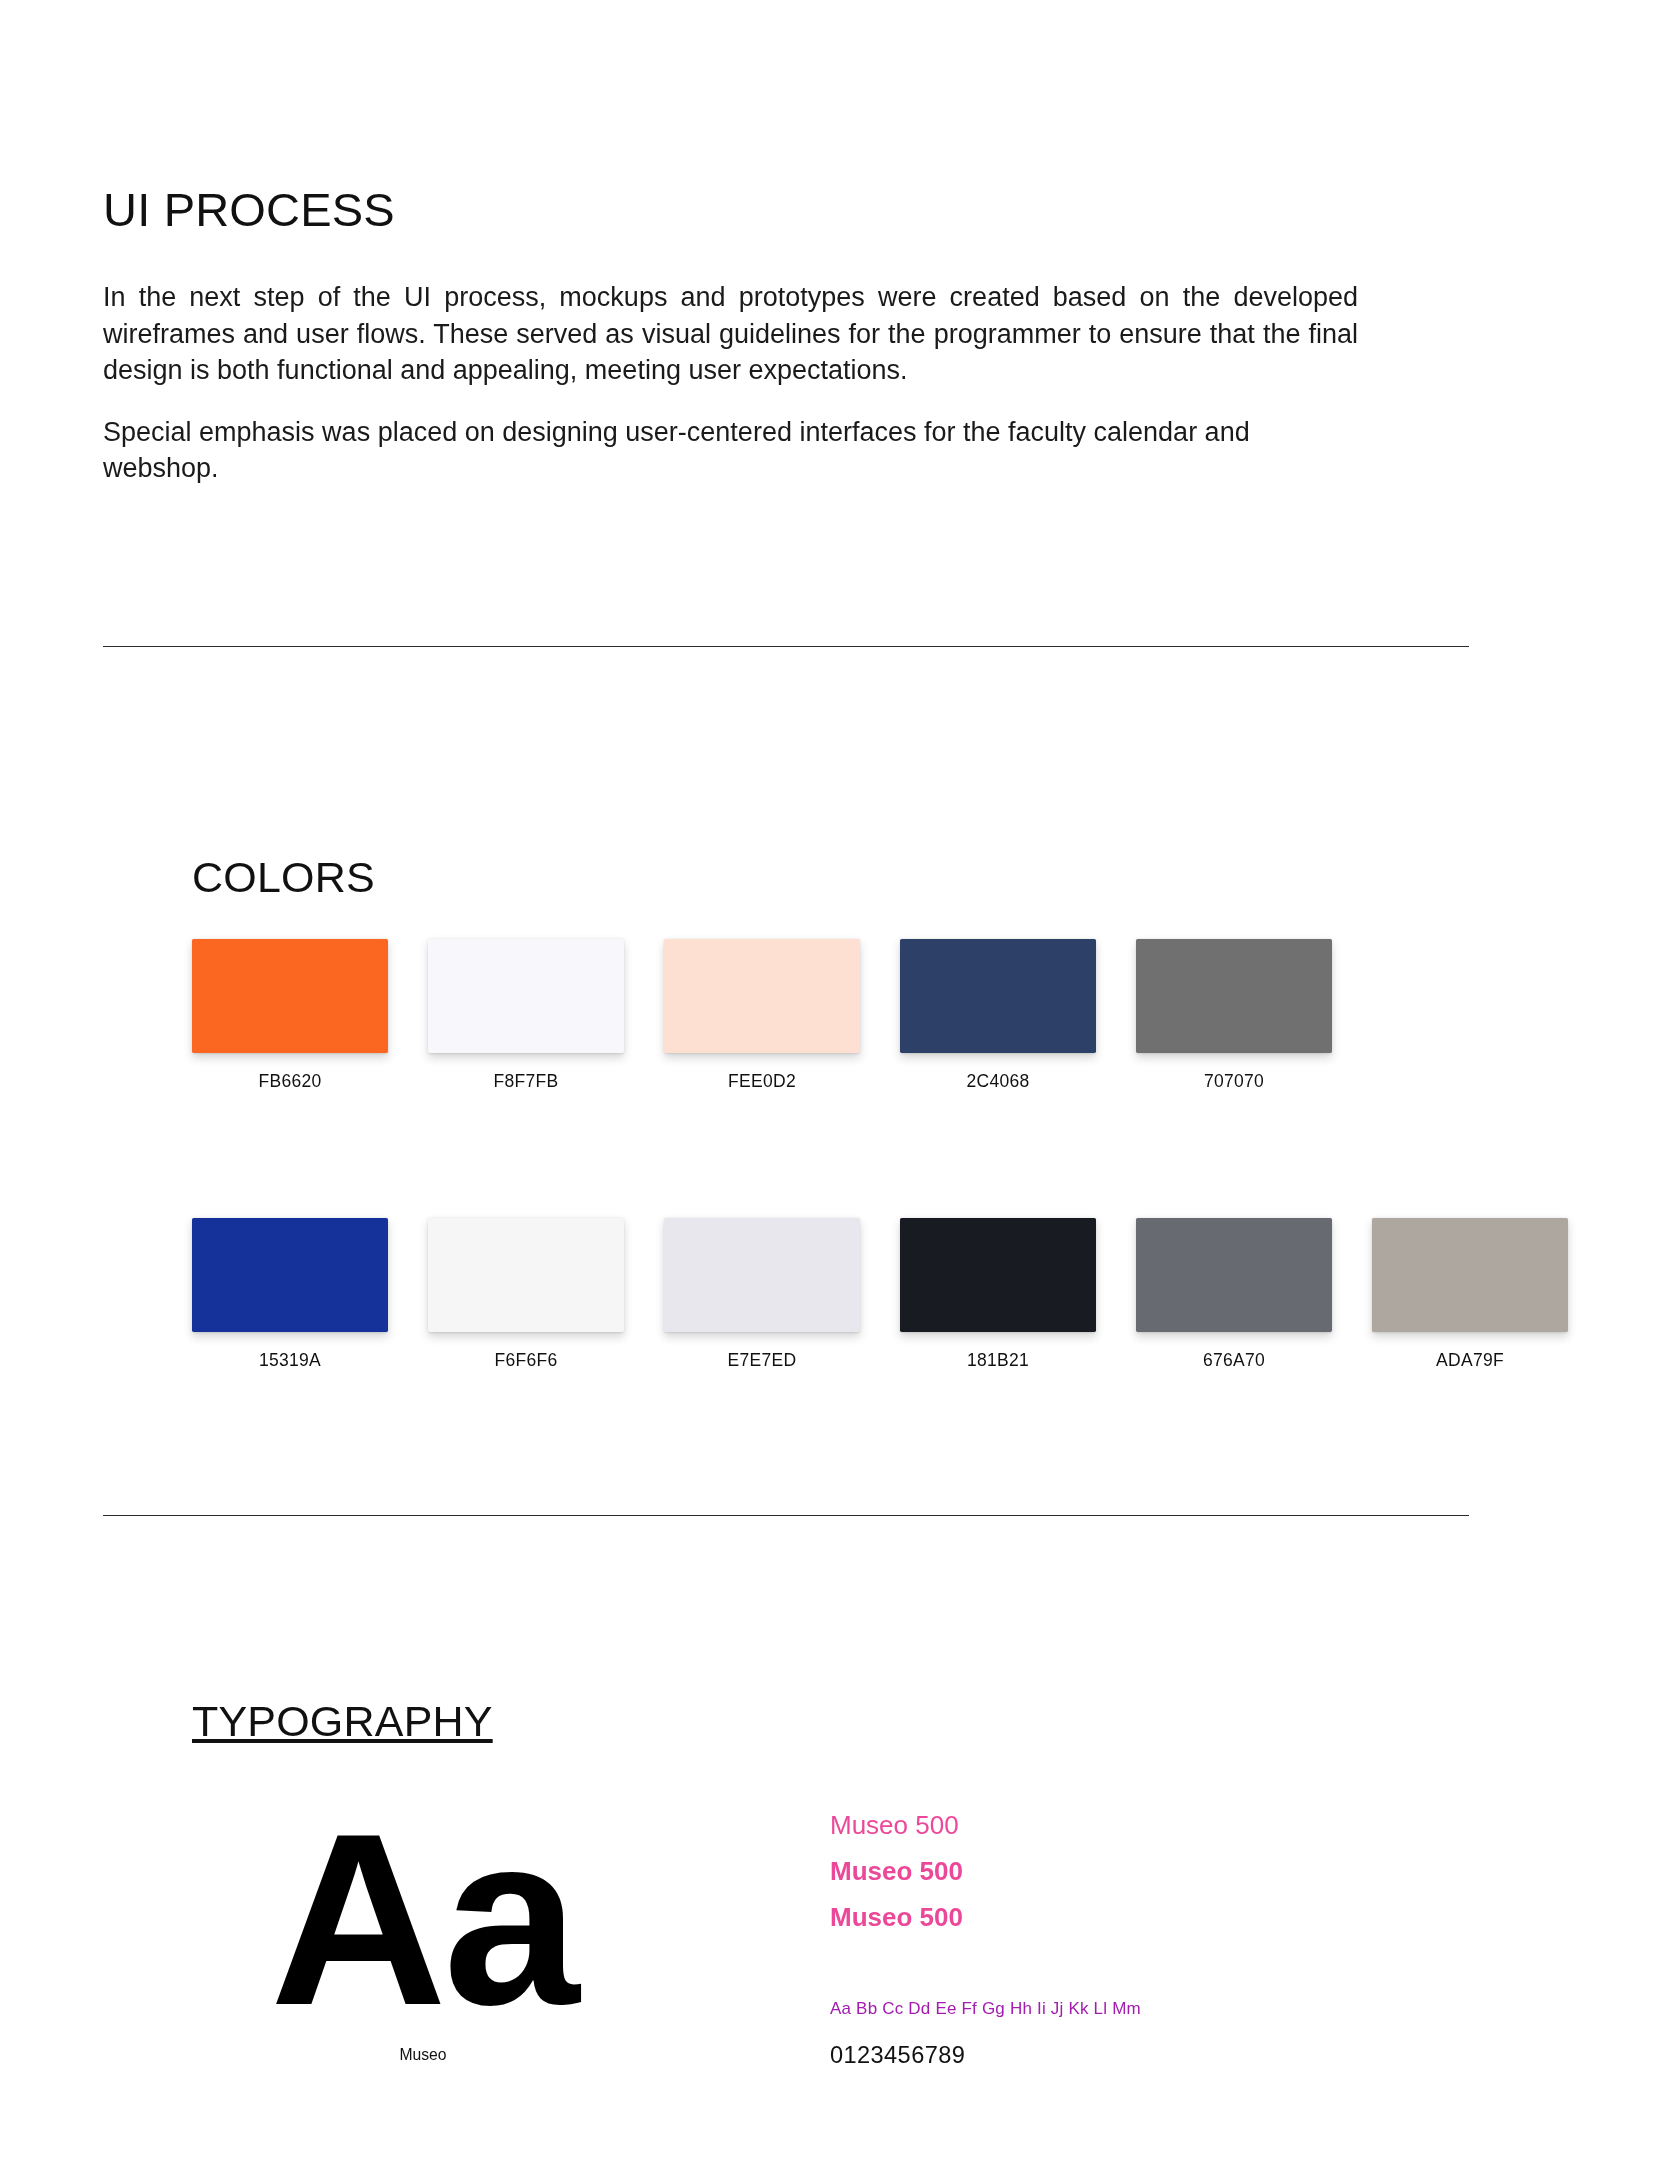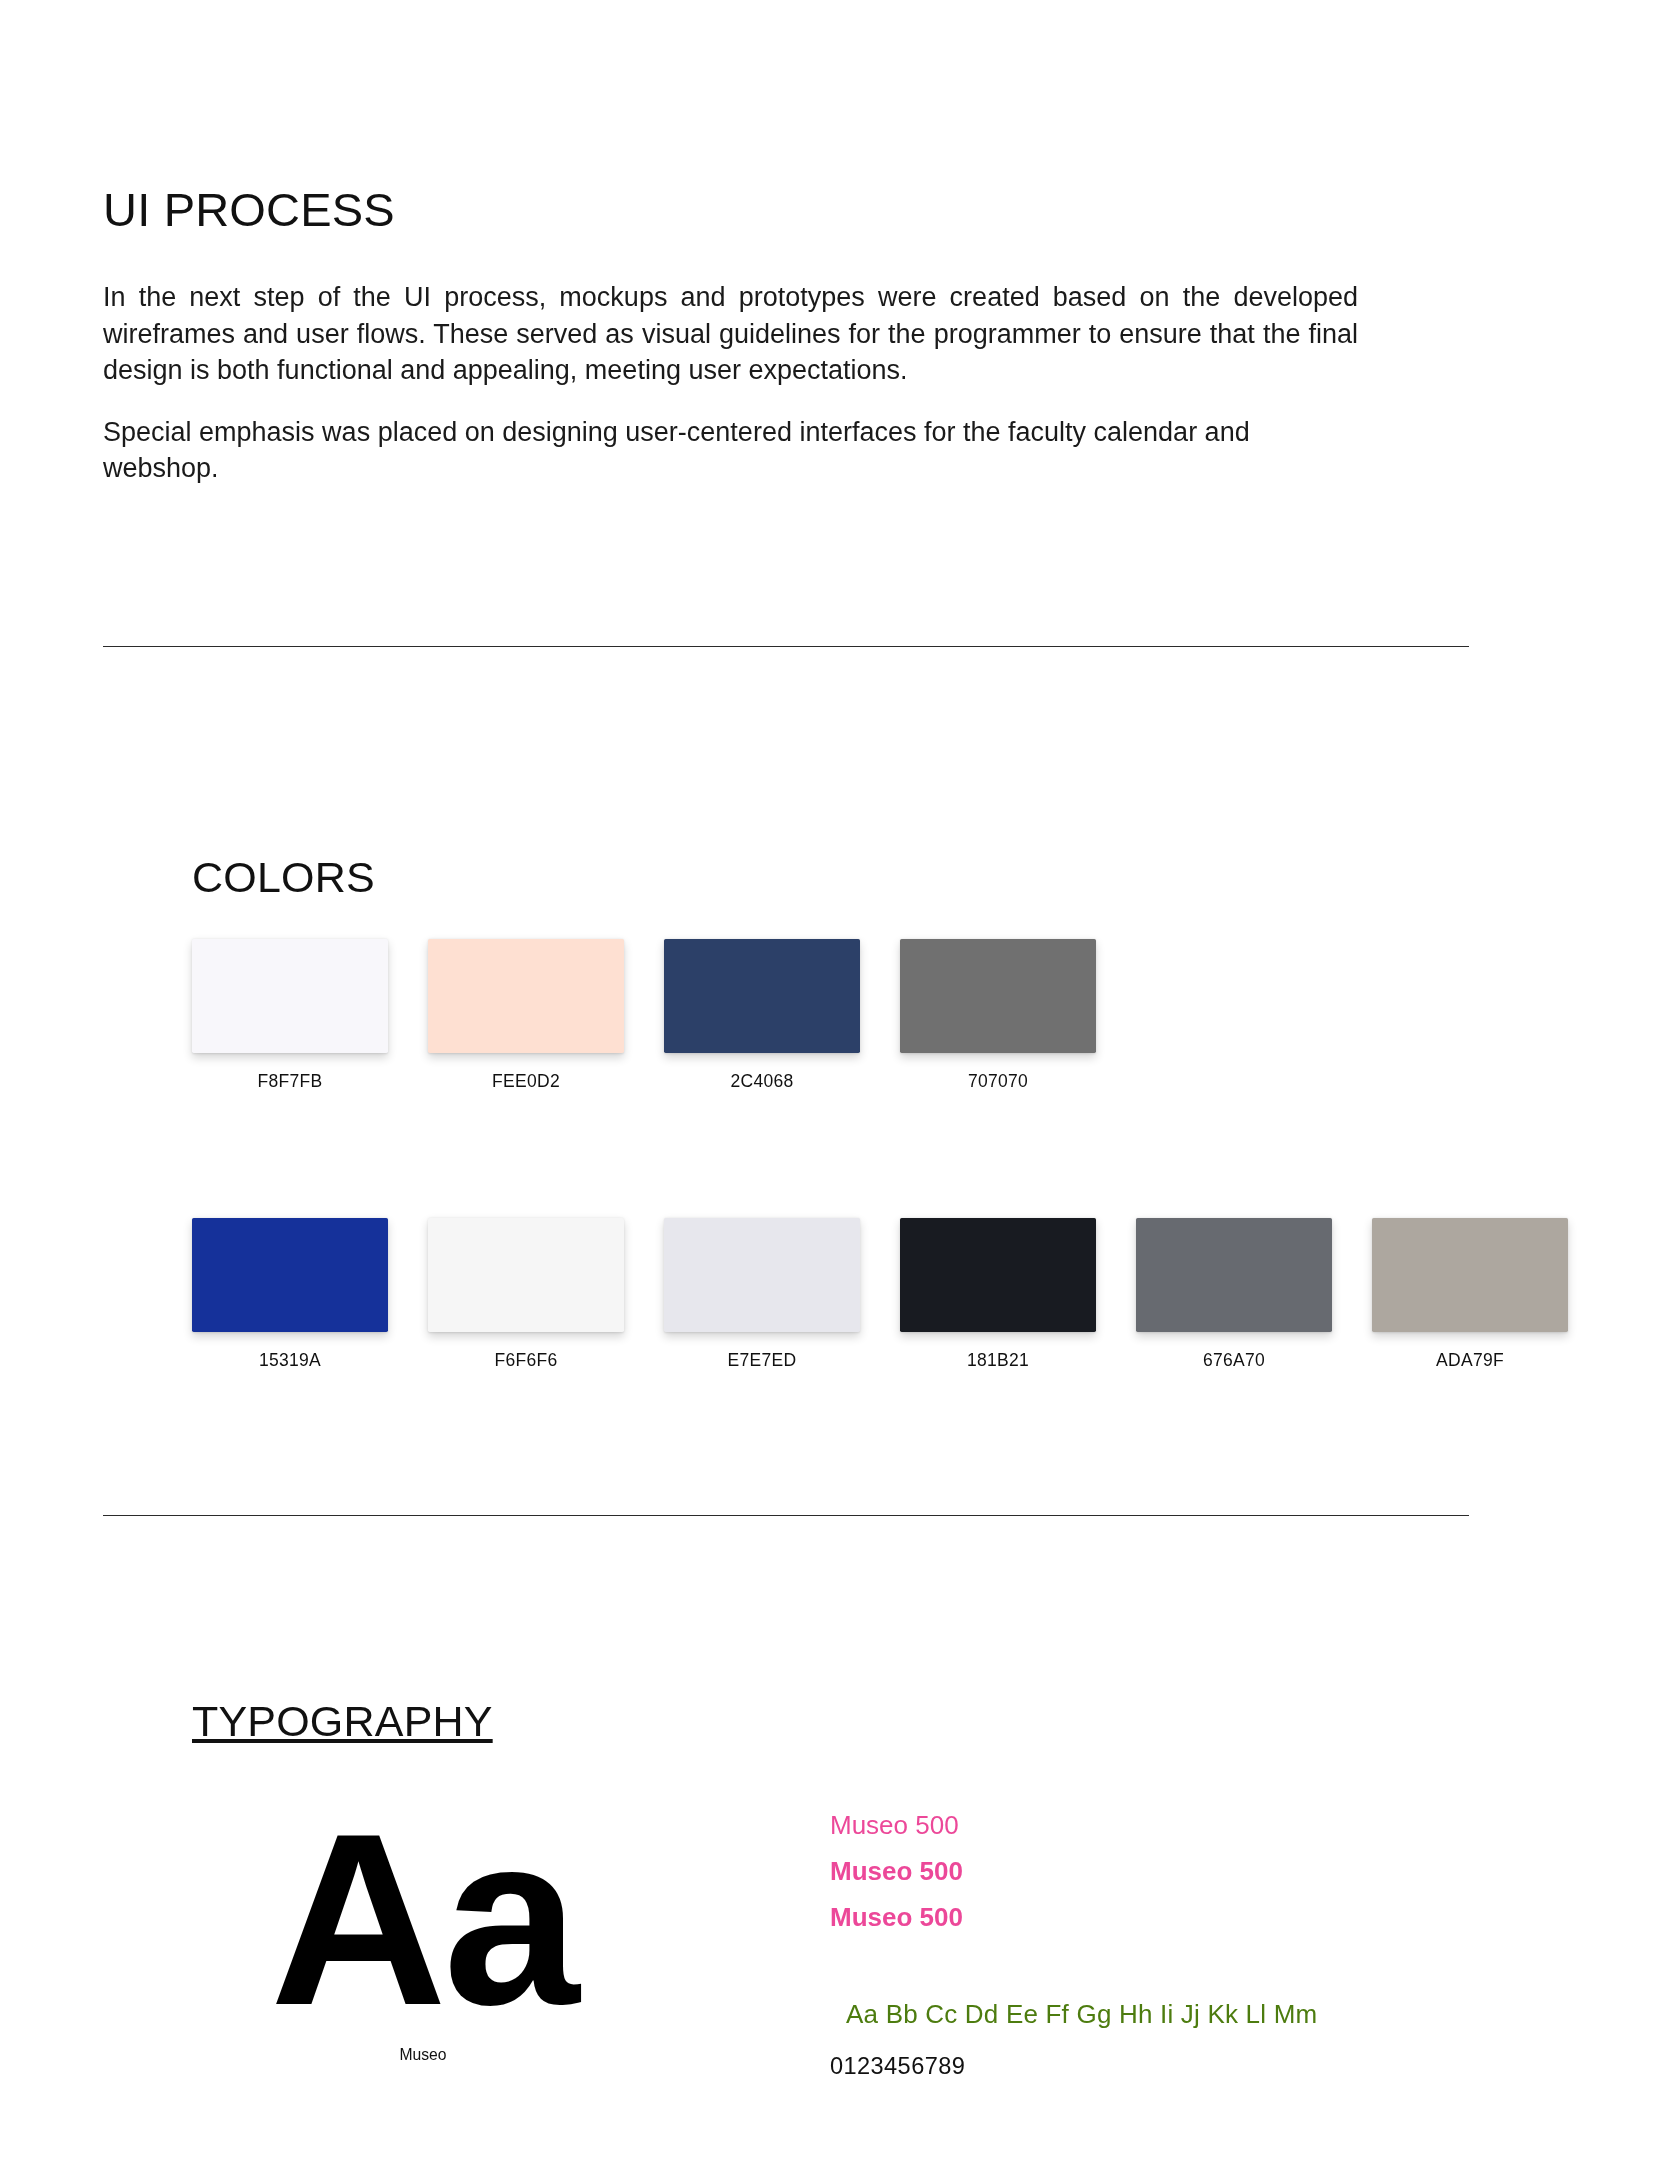--- a/index.html
+++ b/index.html
@@ -146,26 +146,25 @@
     margin-bottom: 20px;
     color: #ec4899;
   }
   .w-regular  { font-weight: 400; }
   .w-medium   { font-weight: 600; }
   .w-bold     { font-weight: 700; }
 
   .alpha-gap { height: 48px; }
 
   .alpha-line {
-    font-size: 26px;
+    font-size: 17px;
     line-height: 1.28;
-    color: #4d7c0f;
+    color: #a21caf;
     font-weight: 400;
     letter-spacing: 0.2px;
-    margin-left: 16px;
   }
   .numeral-line {
     margin-top: 22px;
     font-size: 23.6px;
     color: #111111;
     font-weight: 400;
     letter-spacing: 0.4px;
   }
 </style>
 </head>
@@ -178,20 +177,24 @@
   <div class="intro-body">
     <p class="intro-para">In the next step of the UI process, mockups and prototypes were created based on the developed wireframes and user flows. These served as visual guidelines for the programmer to ensure that the final design is both functional and appealing, meeting user expectations.</p>
     <p class="intro-para">Special emphasis was placed on designing user-centered interfaces for the faculty calendar and webshop.</p>
   </div>
 
   <div class="divider divider-1"></div>
 
   <h2 class="section-head colors-head">COLORS</h2>
 
   <div class="swatch-grid swatch-row-1">
+    <div class="swatch-cell">
+      <div class="swatch-chip" style="background:#FB6620"></div>
+      <div class="swatch-label">FB6620</div>
+    </div>
     <div class="swatch-cell">
       <div class="swatch-chip" style="background:#F8F7FB"></div>
       <div class="swatch-label">F8F7FB</div>
     </div>
     <div class="swatch-cell">
       <div class="swatch-chip" style="background:#FEE0D2"></div>
       <div class="swatch-label">FEE0D2</div>
     </div>
     <div class="swatch-cell">
       <div class="swatch-chip" style="background:#2C4068"></div>

